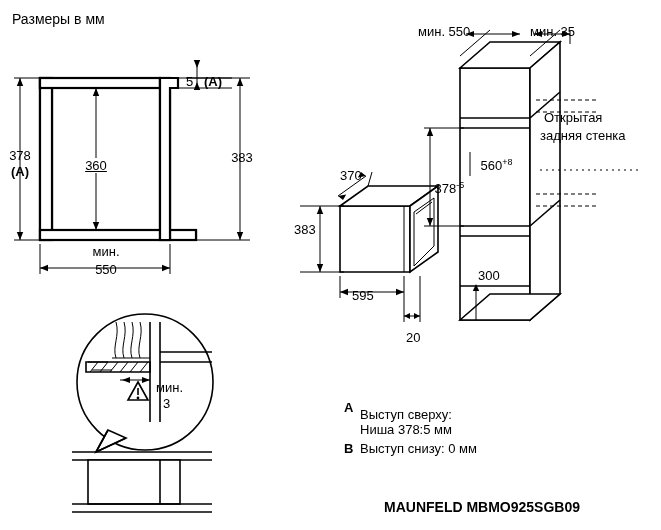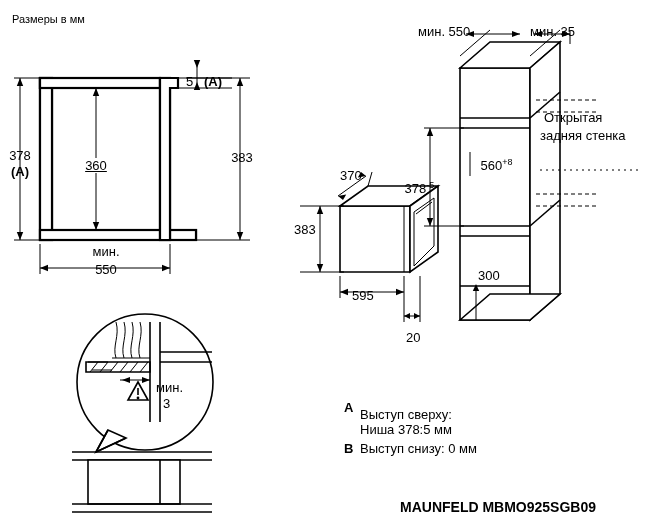--- a/index.html
+++ b/index.html
@@ -37,21 +37,21 @@
   .fillblk { fill: #000; stroke: none; }
   .fillwht { fill: #fff; }
   .dash { stroke-dasharray: 4 3; }
   .dot { stroke-dasharray: 2 4; }
 </style>
 </head>
 <body>
 
 <div id="root">
 
-  <div class="lbl" style="left:12px; top:12px; font-size:11px;">Размеры в мм</div>
+  <div class="lbl" style="left:12px; top:12px; font-size:14px;">Размеры в мм</div>
 
   <svg width="661" height="530">
 
     <g>
 
       <path class="ln thick" d="M40,88 L160,88 L160,78 L40,78 Z" fill="#fff"></path>
       <path class="ln thick" d="M40,78 L40,240 L196,240 L196,230 L52,230 L52,78 Z" fill="#fff"></path>
 
       <rect class="ln thick fillwht" x="40" y="78" width="12" height="162"></rect>
       <rect class="ln thick fillwht" x="40" y="230" width="156" height="10"></rect>
@@ -230,21 +230,21 @@
   <div class="lbl" style="left:163px; top:396px;">3</div>
 
   <div class="lbl" style="left:340px; top:168px;">370</div>
   <div class="lbl" style="left:294px; top:222px;">383</div>
   <div class="lbl" style="left:352px; top:288px;text-align:right;">595</div>
   <div class="lbl" style="left:406px; top:330px;">20</div>
 
   <div class="lbl" style="left:418px; top:24px;">мин. 550</div>
   <div class="lbl" style="left:530px; top:24px;text-align:center;">мин. 35</div>
 
-  <div class="lbl" style="left:390px; top:163px;">
+  <div class="lbl" style="left:420px; top:163px;">
     <span>378</span><span class="sup">-5</span>
   </div>
 
   <div class="lbl" style="left:466px; top:140px;">
     <span>560</span><span class="sup">+8</span>
   </div>
 
   <div class="lbl" style="left:478px; top:268px;">300</div>
 
   <div class="lbl" style="left:544px; top:110px;">Открытая</div>
@@ -257,15 +257,15 @@
         <div class="lbl" style="position:static;margin-top:7px;">Выступ сверху:</div>
         <div class="lbl" style="position:static;">Ниша 378:5 мм</div>
       </div>
     </div>
     <div style="display:flex; align-items:flex-start; margin-top:4px;">
       <div class="lbl b" style="position:static; width:16px;">B</div>
       <div class="lbl" style="position:static;">Выступ снизу: 0 мм</div>
     </div>
   </div>
 
-  <div class="lbl b" style="left:400px; top:500px; font-size:14px;">MAUNFELD MBMO925SGB09</div>
+  <div class="lbl b" style="left:384px; top:500px; font-size:14px;">MAUNFELD MBMO925SGB09</div>
 
 </div>
 
 </body></html>

